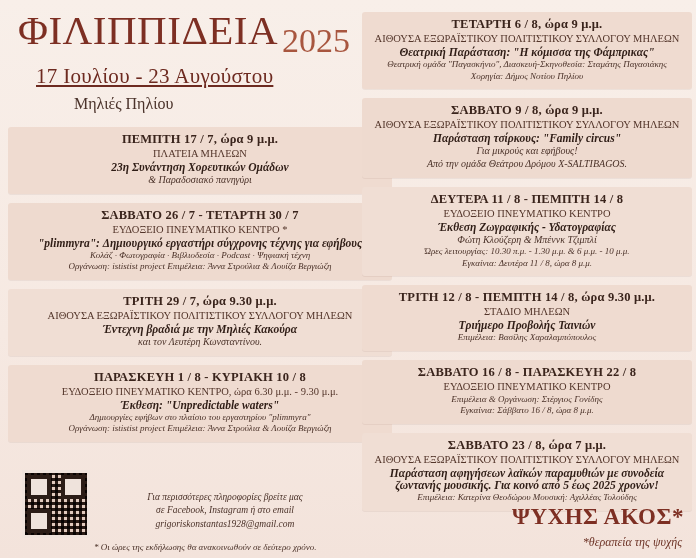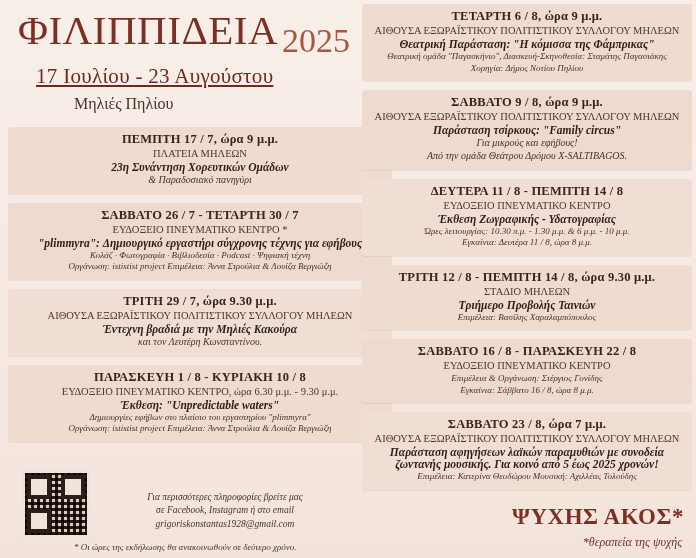--- a/index.html
+++ b/index.html
@@ -155,21 +155,21 @@
     bottom: 22px;
     width: 262px;
     text-align: center;
     font-size: 9.5px;
     font-style: italic;
     color: #4a3128;
     line-height: 1.45;
   }
   .note {
     position: absolute;
-    left: 58px;
+    left: 78px;
     bottom: 2px;
     font-size: 9px;
     font-style: italic;
     color: #4a3128;
     text-align: center;
   }
 
   
   .slogan {
     position: absolute;
@@ -245,41 +245,42 @@
         <div>σε Facebook, Instagram ή στο email</div>
         <div>grigoriskonstantas1928@gmail.com</div>
       </div>
       <div class="note">* Οι ώρες της εκδήλωσης θα ανακοινωθούν σε δεύτερο χρόνο.</div>
     </div>
 
   </div>
 
   <div class="col right-col">
 
-    <div style="margin-top:4px;">
+    <div style="margin-top:12px;">
 
       <div class="card">
         <div class="ev-date">ΤΕΤΑΡΤΗ 6 / 8, ώρα 9 μ.μ.</div>
         <div class="ev-venue">ΑΙΘΟΥΣΑ ΕΞΩΡΑΪΣΤΙΚΟΥ ΠΟΛΙΤΙΣΤΙΚΟΥ ΣΥΛΛΟΓΟΥ ΜΗΛΕΩΝ</div>
         <div class="ev-title">Θεατρική Παράσταση: "Η κόμισσα της Φάμπρικας"</div>
         <div class="ev-line small">Θεατρική ομάδα "Παγασκήνιο", Διασκευή-Σκηνοθεσία: Σταμάτης Παγασιάκης Χορηγία: Δήμος Νοτίου Πηλίου</div>
       </div>
 
       <div class="card tint2">
         <div class="ev-date">ΣΑΒΒΑΤΟ 9 / 8, ώρα 9 μ.μ.</div>
         <div class="ev-venue">ΑΙΘΟΥΣΑ ΕΞΩΡΑΪΣΤΙΚΟΥ ΠΟΛΙΤΙΣΤΙΚΟΥ ΣΥΛΛΟΓΟΥ ΜΗΛΕΩΝ</div>
         <div class="ev-title">Παράσταση τσίρκους: "Family circus"</div>
         <div class="ev-line">Για μικρούς και εφήβους!</div>
         <div class="ev-line">Από την ομάδα Θεάτρου Δρόμου X-SALTIBAGOS.</div>
       </div>
 
       <div class="card tint3">
         <div class="ev-date">ΔΕΥΤΕΡΑ 11 / 8 - ΠΕΜΠΤΗ 14 / 8</div>
         <div class="ev-venue">ΕΥΔΟΞΕΙΟ ΠΝΕΥΜΑΤΙΚΟ ΚΕΝΤΡΟ</div>
         <div class="ev-title">Έκθεση Ζωγραφικής - Υδατογραφίας</div>
+        <div class="ev-line">Φώτη Κλούζερη &amp; Μπέννκ Τζιμπλί</div>
         <div class="ev-line small">Ώρες λειτουργίας: 10.30 π.μ. - 1.30 μ.μ. &amp; 6 μ.μ. - 10 μ.μ.</div>
         <div class="ev-line small">Εγκαίνια: Δευτέρα 11 / 8, ώρα 8 μ.μ.</div>
       </div>
 
       <div class="card">
         <div class="ev-date">ΤΡΙΤΗ 12 / 8 - ΠΕΜΠΤΗ 14 / 8, ώρα 9.30 μ.μ.</div>
         <div class="ev-venue">ΣΤΑΔΙΟ ΜΗΛΕΩΝ</div>
         <div class="ev-title">Τριήμερο Προβολής Ταινιών</div>
         <div class="ev-line small">Επιμέλεια: Βασίλης Χαραλαμπόπουλος</div>
       </div>

